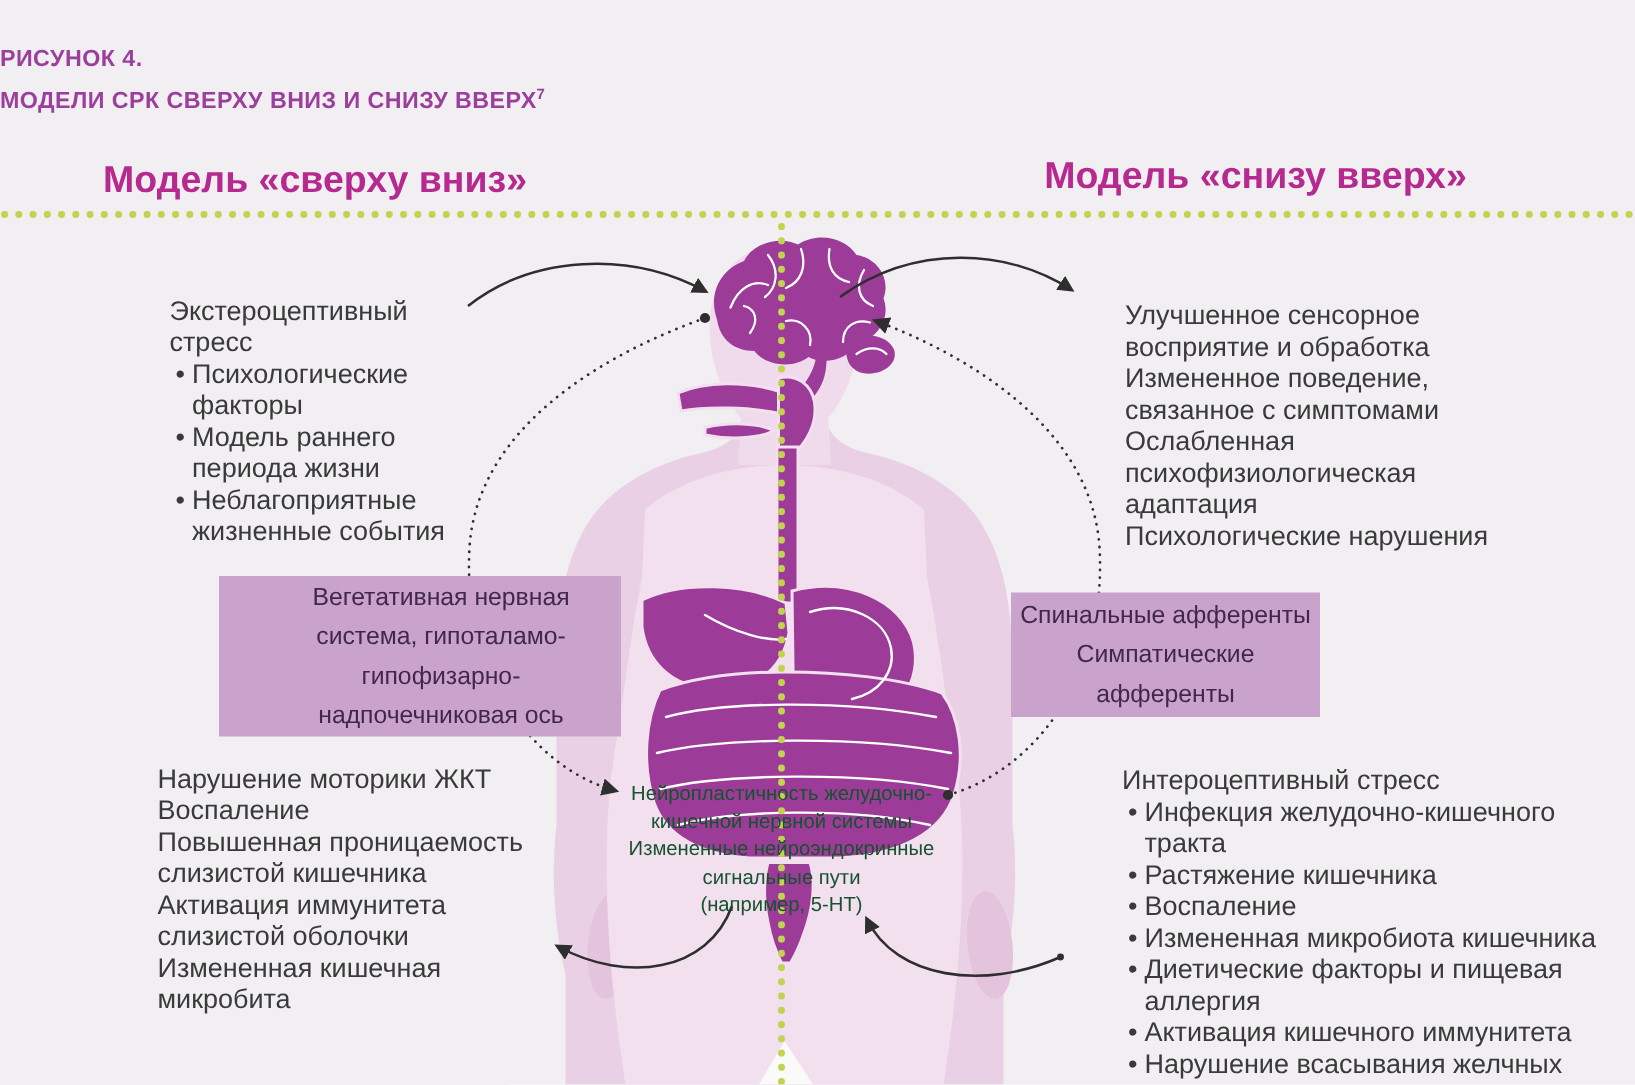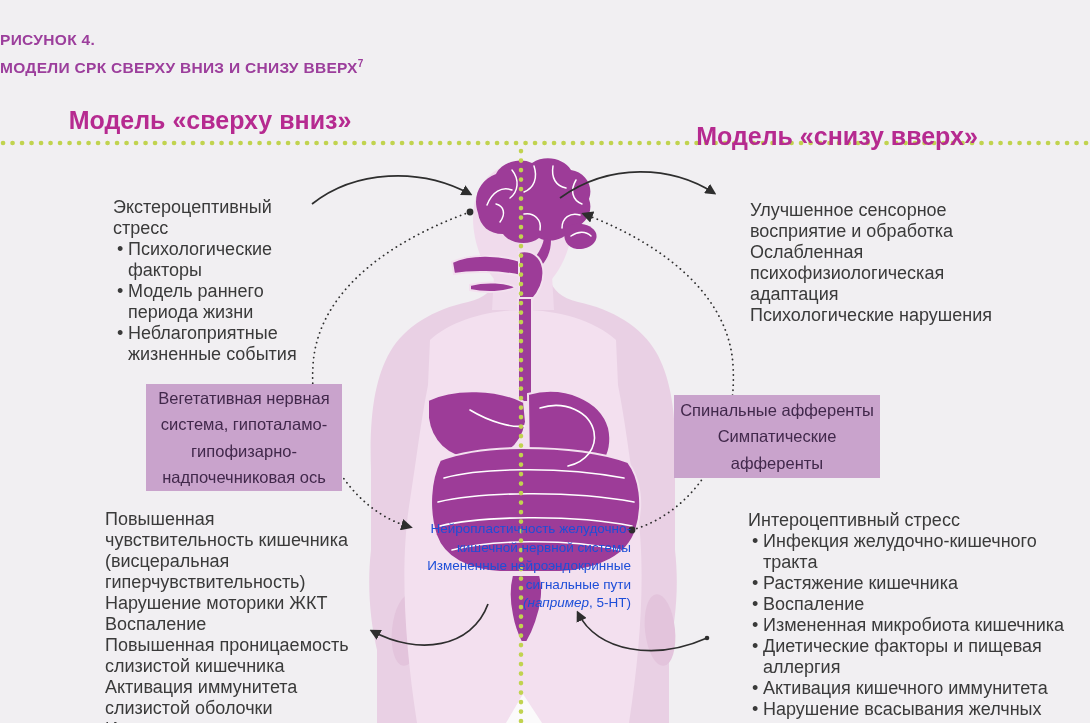--- a/index.html
+++ b/index.html
@@ -5,36 +5,36 @@
   html,body{margin:0;padding:0;}
   body{font-family:"Liberation Sans", sans-serif;}
   .canvas{position:relative;width:1090px;height:723px;background:#f1eff2;overflow:hidden;}
   .layer-svg{position:absolute;left:0;top:0;z-index:1;}
   .txt{position:absolute;z-index:2;color:#3a3a3a;font-size:18px;line-height:21px;}
   .figure-title{left:0;right:0;top:28px;text-align:left;color:#9c3e9c;font-weight:bold;
                 font-size:15.5px;line-height:24px;letter-spacing:.3px;}
   .figure-title sup{font-size:10px;}
   .model-header{font-weight:bold;font-size:25px;color:#b62a90;text-align:center;line-height:24px;}
   .hdr-left{left:55px;top:108px;width:310px;}
-  .hdr-right{left:682px;top:105px;width:310px;margin-top:19px;}
+  .hdr-right{left:682px;top:105px;width:310px;}
   .blk-lt{left:113px;top:197px;width:215px;}
   .blk-rt{left:750px;top:200px;width:280px;}
   .blk-lb{left:105px;top:509px;width:248px;}
   .blk-rb{left:748px;top:510px;width:348px;}
   .blk p{margin:0;}
   .bullets .li{position:relative;padding-left:15px;width:195px;}
   .blk-rb .bullets .li{width:330px;}
   .bullets .li::before{content:"\2022";position:absolute;left:4px;}
   .pbox{position:absolute;z-index:2;background:#c9a3cc;color:#41284b;display:flex;
         flex-direction:column;align-items:center;justify-content:center;
         font-size:16.5px;line-height:26.5px;text-align:center;}
-  .pbox-left{left:146px;top:384px;width:196px;height:107px;}
+  .pbox-left{left:146px;top:384px;width:240px;height:107px;padding-left:28px;}
   .pbox-right{left:674px;top:395px;width:206px;height:83px;}
-  .center-note{left:411px;top:520px;width:220px;text-align:right;font-size:13.5px;line-height:18.5px;color:#1d4ed8;}
-  .center-note .it{font-style:italic;}
+  .center-note{left:411px;top:520px;width:220px;text-align:center;font-size:13.5px;line-height:18.5px;color:#14532d;}
+  .center-note .it{}
 </style>
 </head>
 <body>
 
 <div class="canvas">
 
   <svg class="layer-svg" width="1090" height="723" viewBox="0 0 1090 723">
     <defs>
       <marker id="arrow" viewBox="0 0 10 10" refX="7.5" refY="5" markerWidth="6.5" markerHeight="6.5" orient="auto-start-reverse">
         <path d="M0,0 L10,5 L0,10 Z" fill="#2e2e2e"></path>
@@ -138,39 +138,39 @@
     <p>Экстероцептивный стресс</p>
     <div class="bullets">
       <div class="li">Психологические факторы</div>
       <div class="li">Модель раннего периода жизни</div>
       <div class="li">Неблагоприятные жизненные события</div>
     </div>
   </div>
 
   <div class="txt blk blk-rt">
     <p>Улучшенное сенсорное восприятие и обработка</p>
+    <p>Измененное поведение, связанное с симптомами</p>
     <p>Ослабленная психофизиологическая адаптация</p>
     <p>Психологические нарушения</p>
   </div>
 
   <div class="pbox pbox-left">
     <div>Вегетативная нервная</div>
     <div>система, гипоталамо-</div>
     <div>гипофизарно-</div>
     <div>надпочечниковая ось</div>
   </div>
 
   <div class="pbox pbox-right">
     <div>Спинальные афференты</div>
     <div>Симпатические</div>
     <div>афференты</div>
   </div>
 
   <div class="txt blk blk-lb">
-    <p>Повышенная чувствительность кишечника (висцеральная гиперчувствительность)</p>
     <p>Нарушение моторики ЖКТ</p>
     <p>Воспаление</p>
     <p>Повышенная проницаемость слизистой кишечника</p>
     <p>Активация иммунитета слизистой оболочки</p>
     <p>Измененная кишечная микробита</p>
   </div>
 
   <div class="txt blk blk-rb">
     <p>Интероцептивный стресс</p>
     <div class="bullets">

